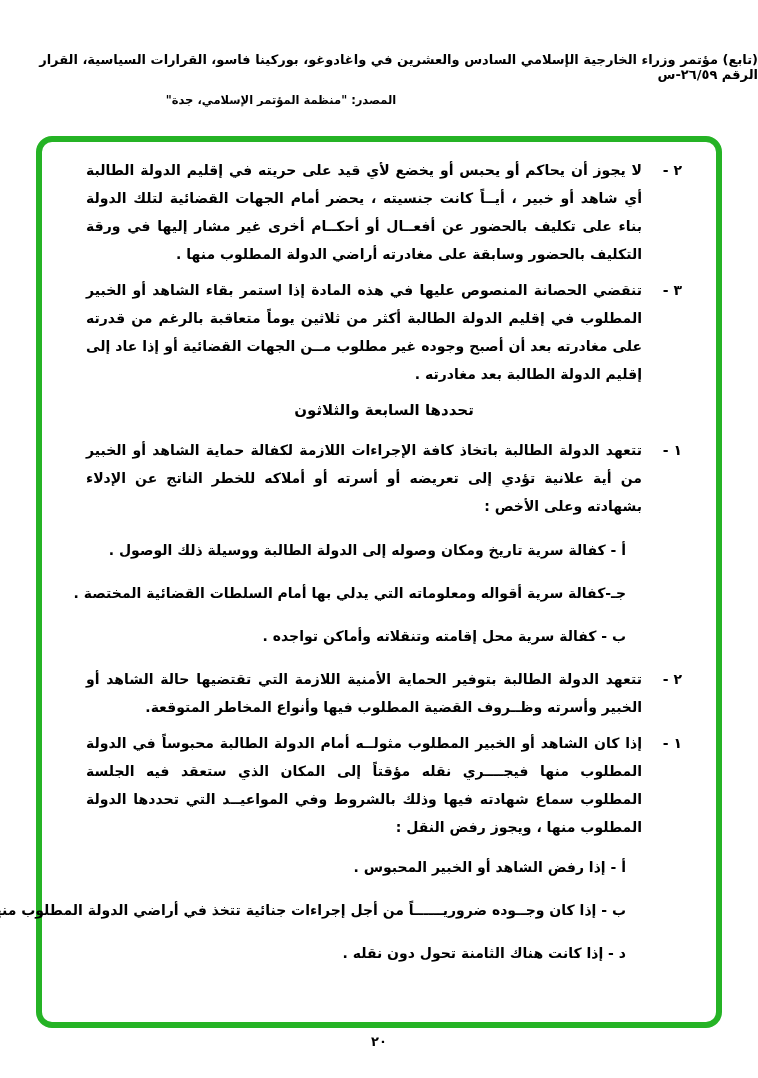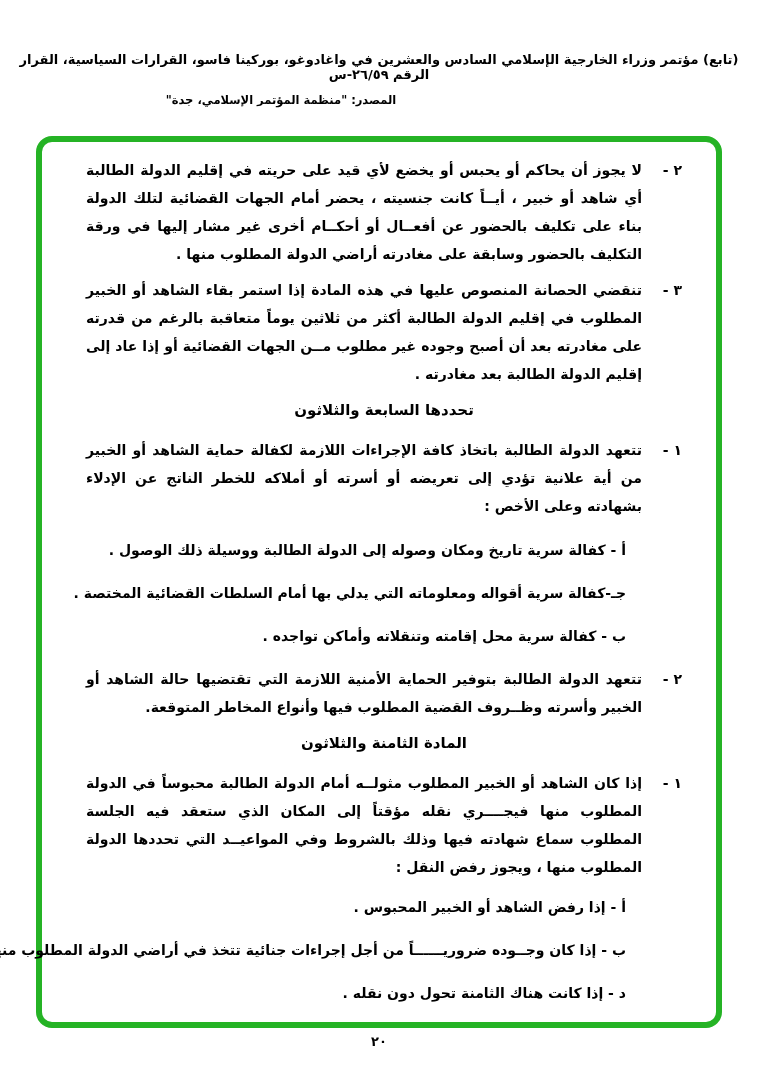--- a/index.html
+++ b/index.html
@@ -13,21 +13,20 @@
     direction: rtl;
     overflow: hidden;
   }
   .doc-header {
     position: absolute;
     top: 52px;
     left: 0;
     right: 0;
   }
   .doc-header .line1 {
-    text-align: center;
     font-size: 13px;
     font-weight: bold;
     letter-spacing: 0.2px;
   }
   .doc-header .line2 {
     margin-top: 11px;
     text-align: center;
     padding-right: 196px; 
     font-size: 11.5px;
     font-weight: bold;
@@ -110,21 +109,20 @@
 
     <div class="sub">أ - كفالة سرية تاريخ ومكان وصوله إلى الدولة الطالبة ووسيلة ذلك الوصول .</div>
     <div class="sub">جـ-كفالة سرية أقواله ومعلوماته التي يدلي بها أمام السلطات القضائية المختصة .</div>
     <div class="sub">ب - كفالة سرية محل إقامته وتنقلاته وأماكن تواجده .</div>
 
     <div class="para">
       <span class="num">٢ -</span>
       <span class="ptxt">تتعهد الدولة الطالبة بتوفير الحماية الأمنية اللازمة التي تقتضيها حالة الشاهد أو الخبير وأسرته وظــروف القضية المطلوب فيها وأنواع المخاطر المتوقعة.</span>
     </div>
 
-    <div class="article-heading">المادة الثامنة والثلاثون</div>
 
     <div class="para mb12">
       <span class="num">١ -</span>
       <span class="ptxt">إذا كان الشاهد أو الخبير المطلوب مثولــه أمام الدولة الطالبة محبوساً في الدولة المطلوب منها فيجــــري نقله مؤقتاً إلى المكان الذي ستعقد فيه الجلسة المطلوب سماع شهادته فيها وذلك بالشروط وفي المواعيــد التي تحددها الدولة المطلوب منها ، ويجوز رفض النقل :</span>
     </div>
 
     <div class="sub">أ - إذا رفض الشاهد أو الخبير المحبوس .</div>
     <div class="sub">ب - إذا كان وجــوده ضروريــــــاً من أجل إجراءات جنائية تتخذ في أراضي الدولة المطلوب منها .</div>
     <div class="sub">د - إذا كانت هناك الثامنة تحول دون نقله .</div>
 

